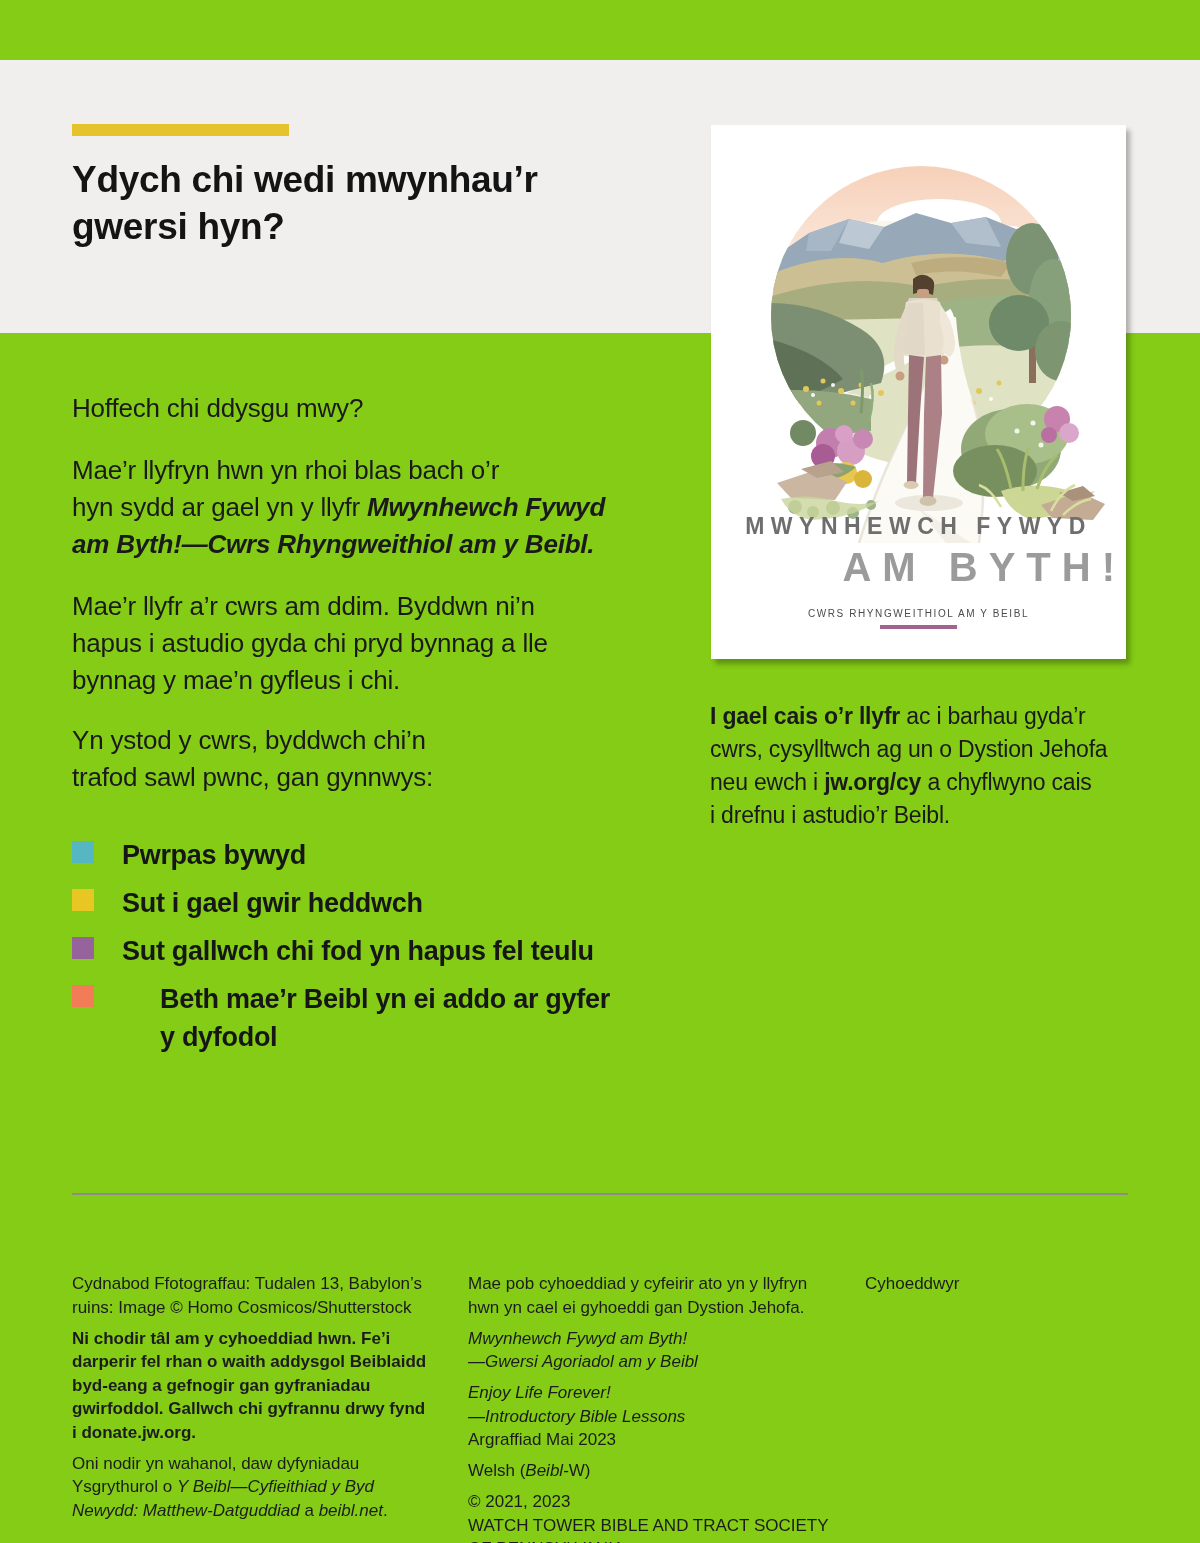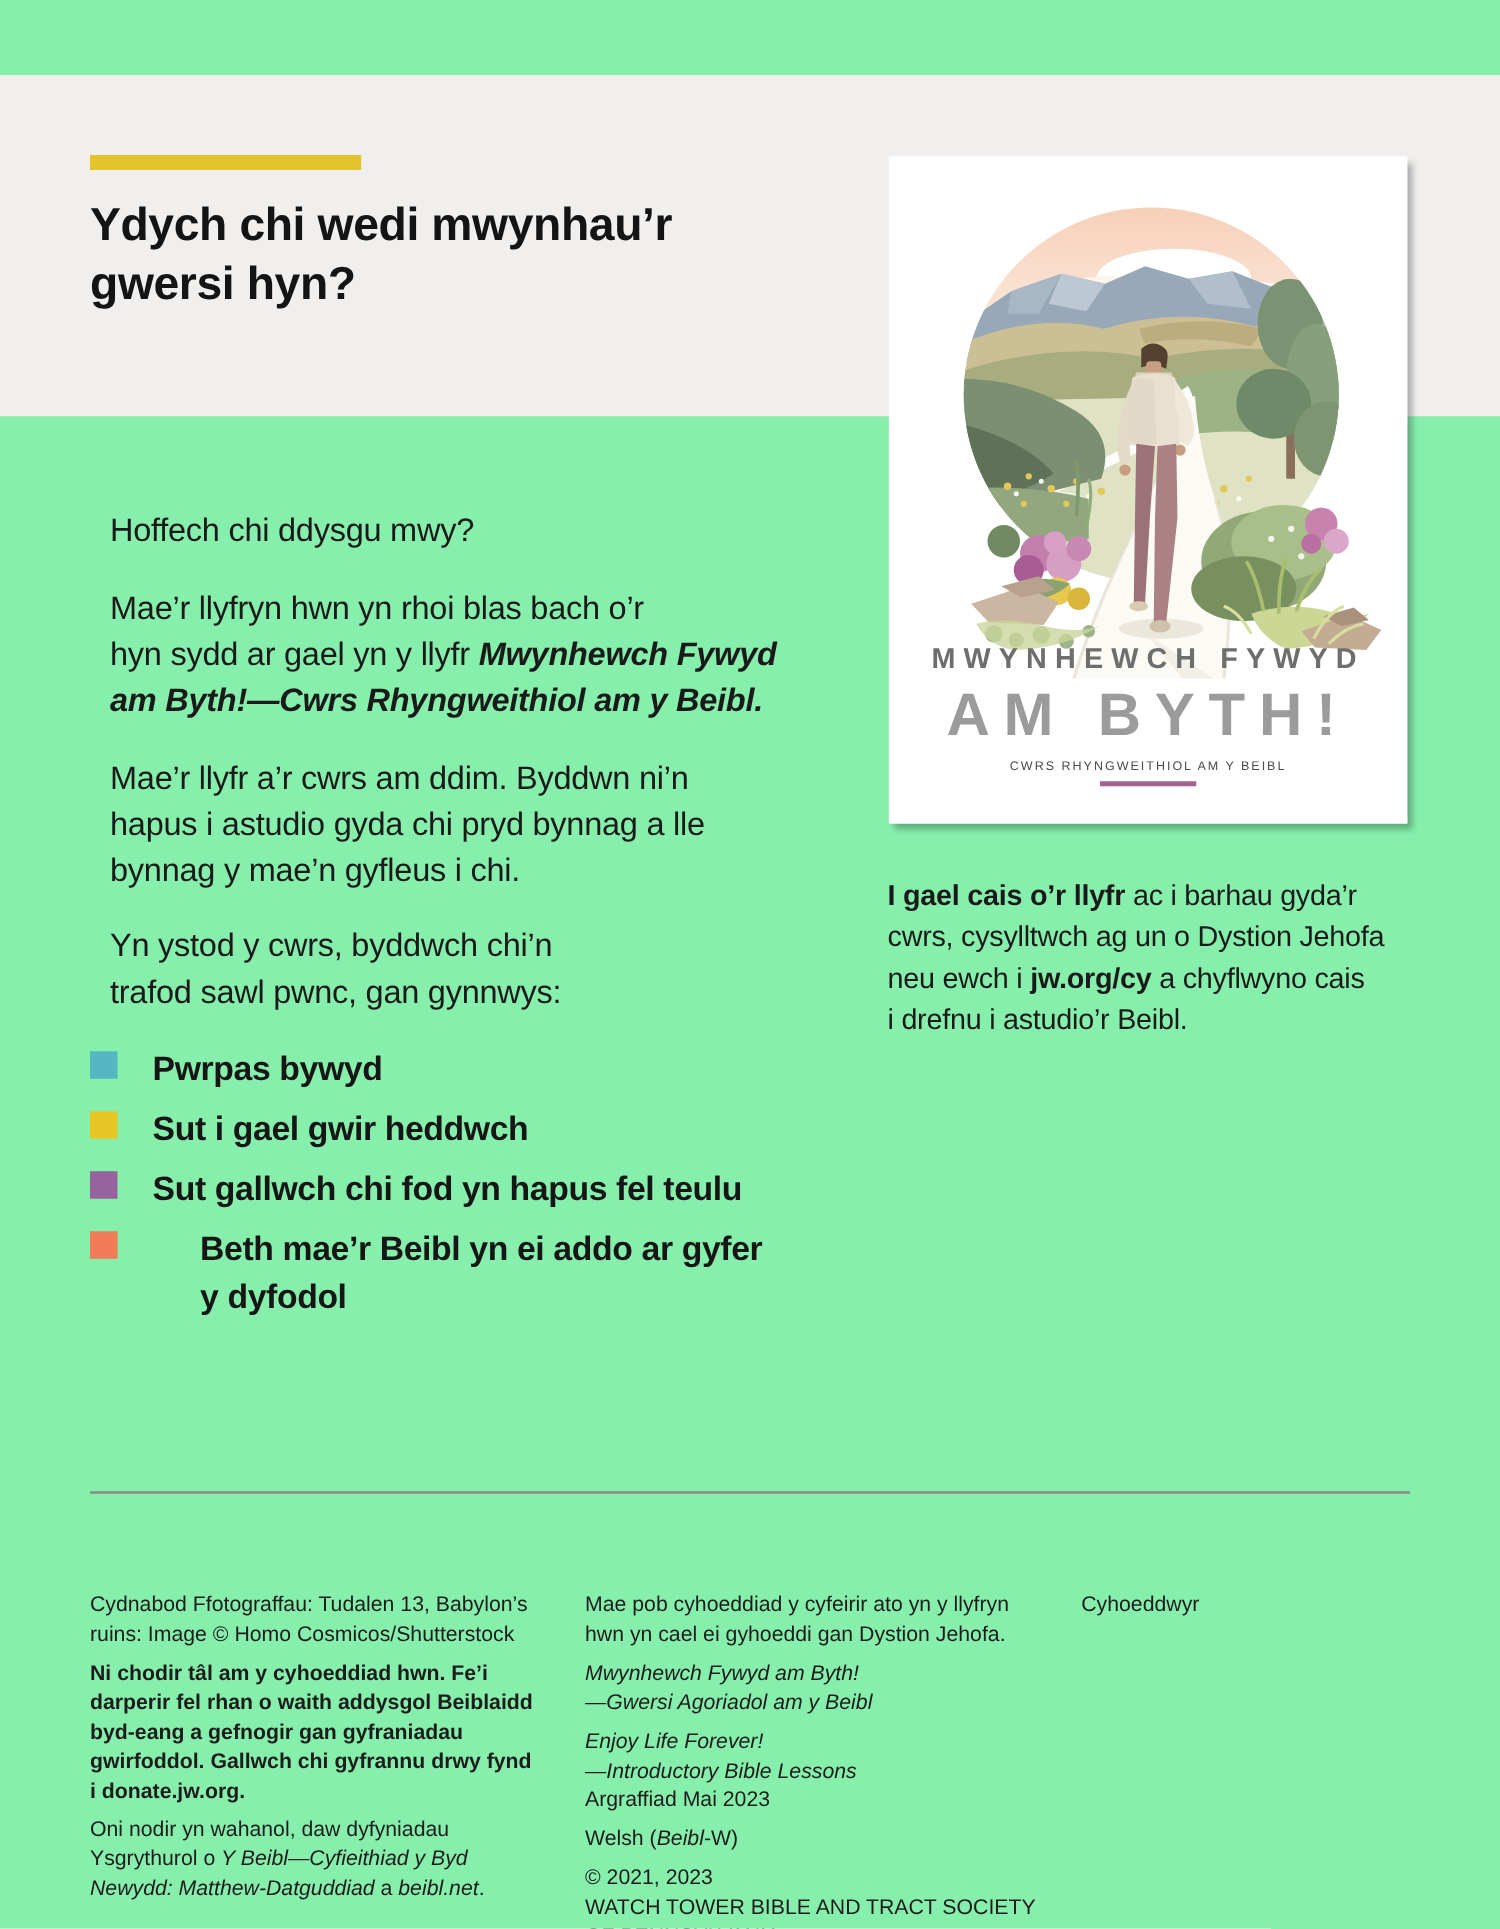--- a/index.html
+++ b/index.html
@@ -1,42 +1,42 @@
 <!DOCTYPE html>
 <html><head>
 <meta charset="utf-8">
 <style>
   html,body{margin:0;padding:0;background:#ffffff;}
-  .page{position:relative;width:1200px;height:1543px;background:#86efac;overflow:hidden;
+  .page{position:relative;width:1200px;height:1543px;background:#84cc16;overflow:hidden;
         font-family:"Liberation Sans","DejaVu Sans",sans-serif;color:#1a1a1a;}
   .band{position:absolute;left:0;top:60px;width:1200px;height:273px;background:#f0efee;}
   .accent-bar{position:absolute;left:72px;top:124px;width:217px;height:12px;}
   .page-title{position:absolute;left:72px;top:156px;width:620px;margin:0;
               font-size:37px;line-height:47px;font-weight:bold;letter-spacing:-0.3px;
               color:#141414;white-space:pre-line;}
-  .body-par{position:absolute;left:72px;width:600px;margin:16px;
+  .body-par{position:absolute;left:72px;width:600px;margin:0;
             font-size:26px;line-height:37px;letter-spacing:-0.2px;white-space:pre-line;color:#1a1a1a;}
   .p1{top:390px;}
   .p2{top:452px;}
   .p3{top:588px;}
   .p4{top:722px;}
   .emph{font-weight:bold;font-style:italic;}
   .topic{position:absolute;left:72px;width:600px;display:flex;align-items:flex-start;}
   .t0{top:836px;} .t1{top:884px;} .t2{top:932px;} .t3{top:980px;gap:38px;}
   .topic .sq{width:22px;height:22px;margin-top:5px;flex:0 0 22px;}
   .topic .lbl{margin-left:28px;font-size:27px;line-height:38px;font-weight:bold;
               letter-spacing:-0.3px;white-space:pre-line;color:#161616;}
   
   .cover{position:absolute;left:711px;top:125px;width:415px;height:534px;background:#ffffff;
          box-shadow:4px 5px 5px rgba(0,0,0,0.28);}
   .cover svg{position:absolute;left:0;top:26px;}
   .cov-t1{position:absolute;left:0;top:388px;width:100%;text-align:center;
           font-size:23px;font-weight:bold;letter-spacing:6.5px;color:#6e6e6e;}
-  .cov-t2{position:absolute;left:0;top:420px;width:100%;text-align:center;
-          font-size:48px;font-weight:bold;letter-spacing:11px;color:#9b9b9b;}
+  .cov-t2{position:absolute;left:0;top:420px;width:100%;text-align:right;
+          font-size:40px;font-weight:bold;letter-spacing:11px;color:#9b9b9b;}
   .cov-sub{position:absolute;left:0;top:483px;width:100%;text-align:center;
            font-size:10px;font-weight:normal;letter-spacing:1.6px;color:#4b4b4b;}
   .cov-line{position:absolute;left:169px;top:500px;width:77px;height:4px;}
   
   .cta{position:absolute;left:710px;top:700px;width:470px;margin:0;
        font-size:23px;line-height:33px;letter-spacing:-0.2px;white-space:pre-line;color:#1a1a1a;}
   .cta b{font-weight:bold;}
   
   .rule{position:absolute;left:72px;top:1193px;width:1056px;height:2px;background:#8c8c8c;}
   .fcol{position:absolute;top:1272px;font-size:17px;line-height:23.5px;color:#1c1c1c;}

